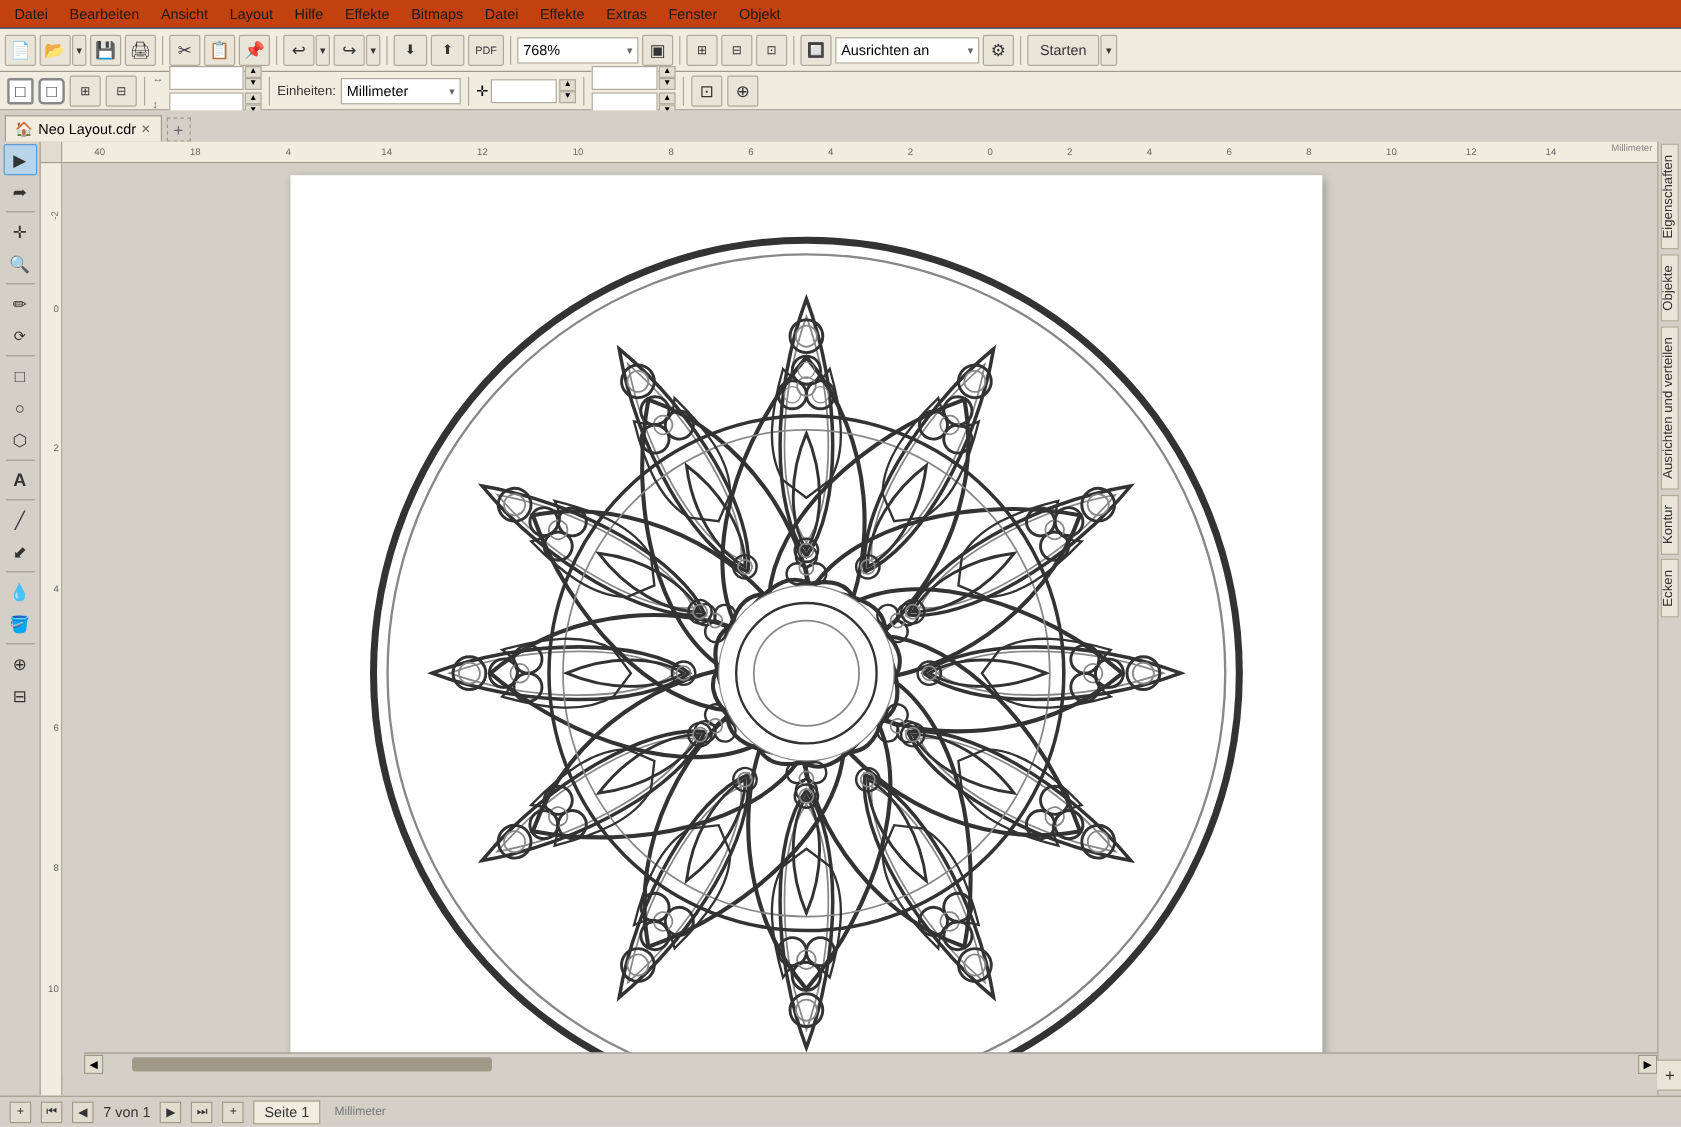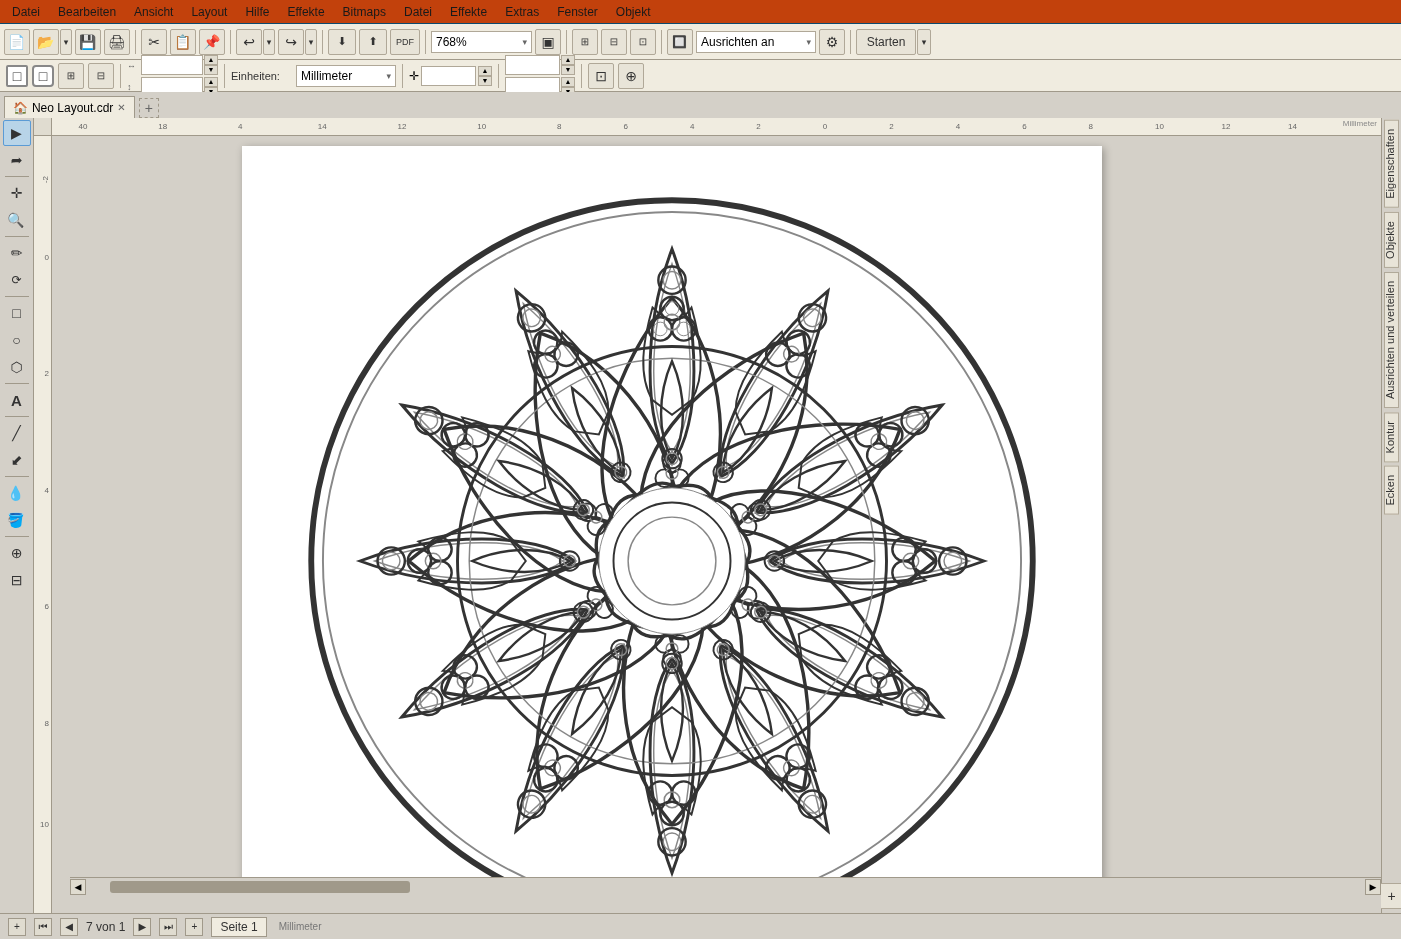--- a/index.html
+++ b/index.html
@@ -366,21 +366,21 @@
         <div class="t2-spinbox">
           <div class="t2-spin-btn">▲</div>
           <div class="t2-spin-btn">▼</div>
         </div>
       </div>
     </div>
   </div>
 
   <div class="tb-sep"></div>
 
-  <div style="display:flex;align-items:center;gap:16px;">
+  <div style="display:flex;align-items:center;gap:4px;">
     <span class="t2-label">Einheiten:</span>
     <div class="tb-dropdown" style="width:100px;">
       <span>Millimeter</span>
     </div>
   </div>
 
   <div class="tb-sep"></div>
 
   <div style="display:flex;align-items:center;gap:2px;">
     <span style="font-size:12px;">✛</span>

